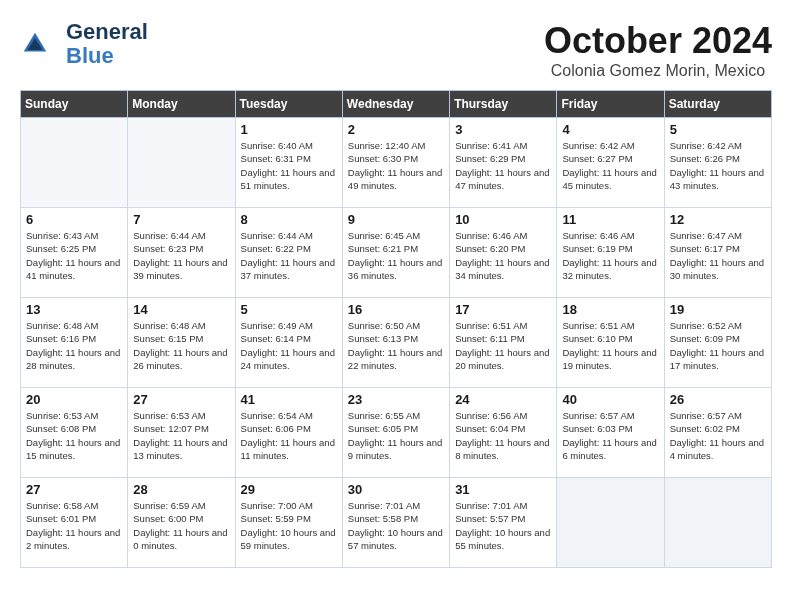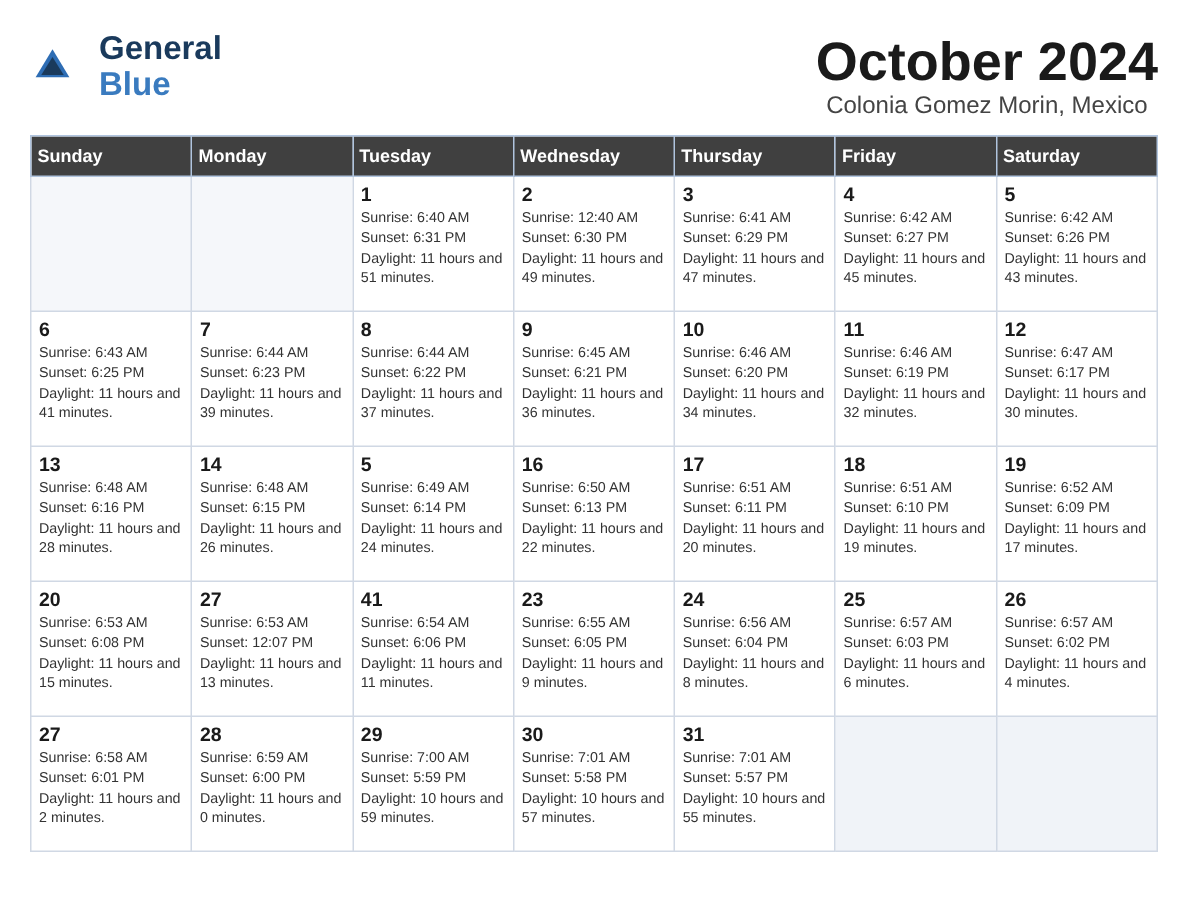--- a/index.html
+++ b/index.html
@@ -269,21 +269,21 @@
 Sunset: 6:05 PM
 Daylight: 11 hours and 9 minutes.</div>
         </td>
         <td>
           <span class="day-num">24</span>
           <div class="day-detail">Sunrise: 6:56 AM
 Sunset: 6:04 PM
 Daylight: 11 hours and 8 minutes.</div>
         </td>
         <td>
-          <span class="day-num">25</span>
+          <span class="day-num">40</span>
           <div class="day-detail">Sunrise: 6:57 AM
 Sunset: 6:03 PM
 Daylight: 11 hours and 6 minutes.</div>
         </td>
         <td>
           <span class="day-num">26</span>
           <div class="day-detail">Sunrise: 6:57 AM
 Sunset: 6:02 PM
 Daylight: 11 hours and 4 minutes.</div>
         </td>

